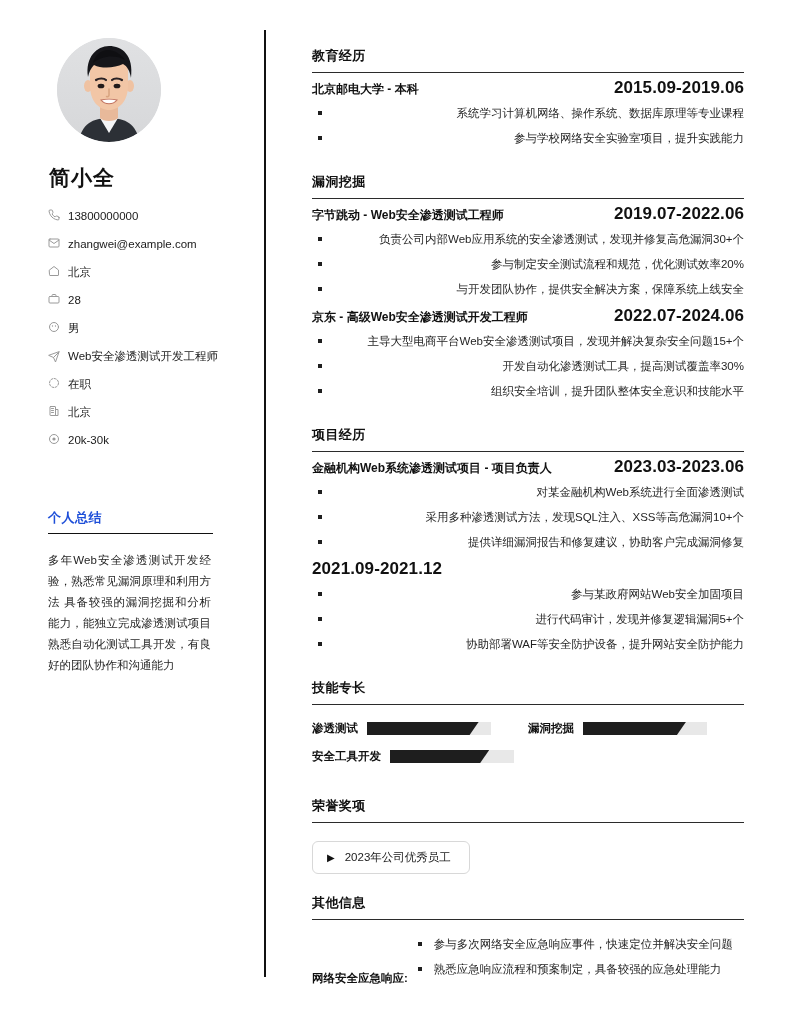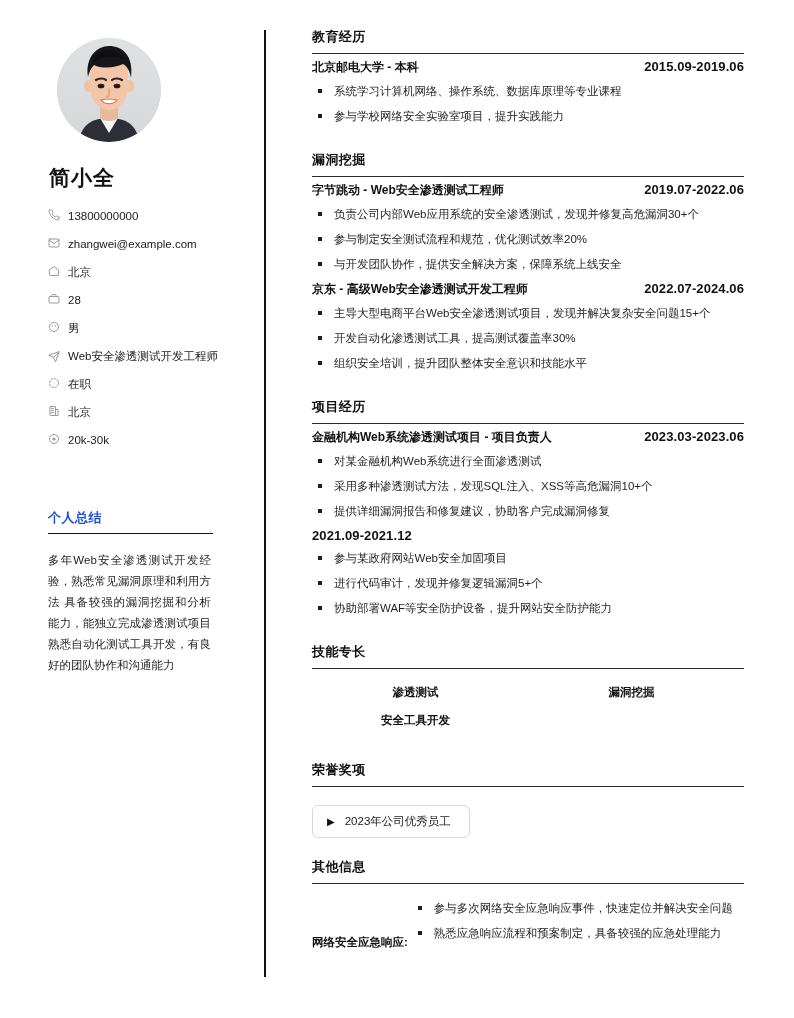--- a/index.html
+++ b/index.html
@@ -101,21 +101,21 @@
     font-size: 11.5px;
     line-height: 21px;
     color: #1f1f1f;
     width: 163px;
     text-align: justify;
   }
 
   
   .main {
     flex: 1;
-    padding: 28px 50px 0 47px;
+    padding: 47px 50px 0 47px;
   }
 
   .section { margin-bottom: 2px; }
 
   .sec-heading {
     font-size: 13px;
     font-weight: bold;
     color: #111;
     padding-bottom: 7px;
     border-bottom: 1.2px solid #2b2b2b;
@@ -129,28 +129,28 @@
     justify-content: space-between;
     align-items: baseline;
     margin-bottom: 7px;
   }
   .entry-title {
     font-size: 12px;
     font-weight: bold;
     color: #111;
   }
   .entry-date {
-    font-size: 13px;
+    font-size: 17px;
     font-weight: bold;
     color: #111;
     white-space: nowrap;
     letter-spacing: 0.1px;
   }
 
-  .bullets { list-style: none; }
+  .bullets { list-style: none; text-align: right; }
   .bullets li {
     position: relative;
     font-size: 11.5px;
     line-height: 16px;
     color: #1f1f1f;
     padding-left: 22px;
     margin-bottom: 9px;
   }
   .bullets li::before {
     content: "";
@@ -168,21 +168,20 @@
   .skills-wrap {
     margin-top: 16px;
     display: flex;
     flex-wrap: wrap;
   }
   .skill-item {
     width: 50%;
     display: flex;
     align-items: center;
     margin-bottom: 13px;
-    flex-direction: column;
   }
   .skill-label {
     font-size: 11.5px;
     font-weight: bold;
     color: #111;
     margin-right: 9px;
     white-space: nowrap;
   }
   .skill-track {
     flex: 1;

